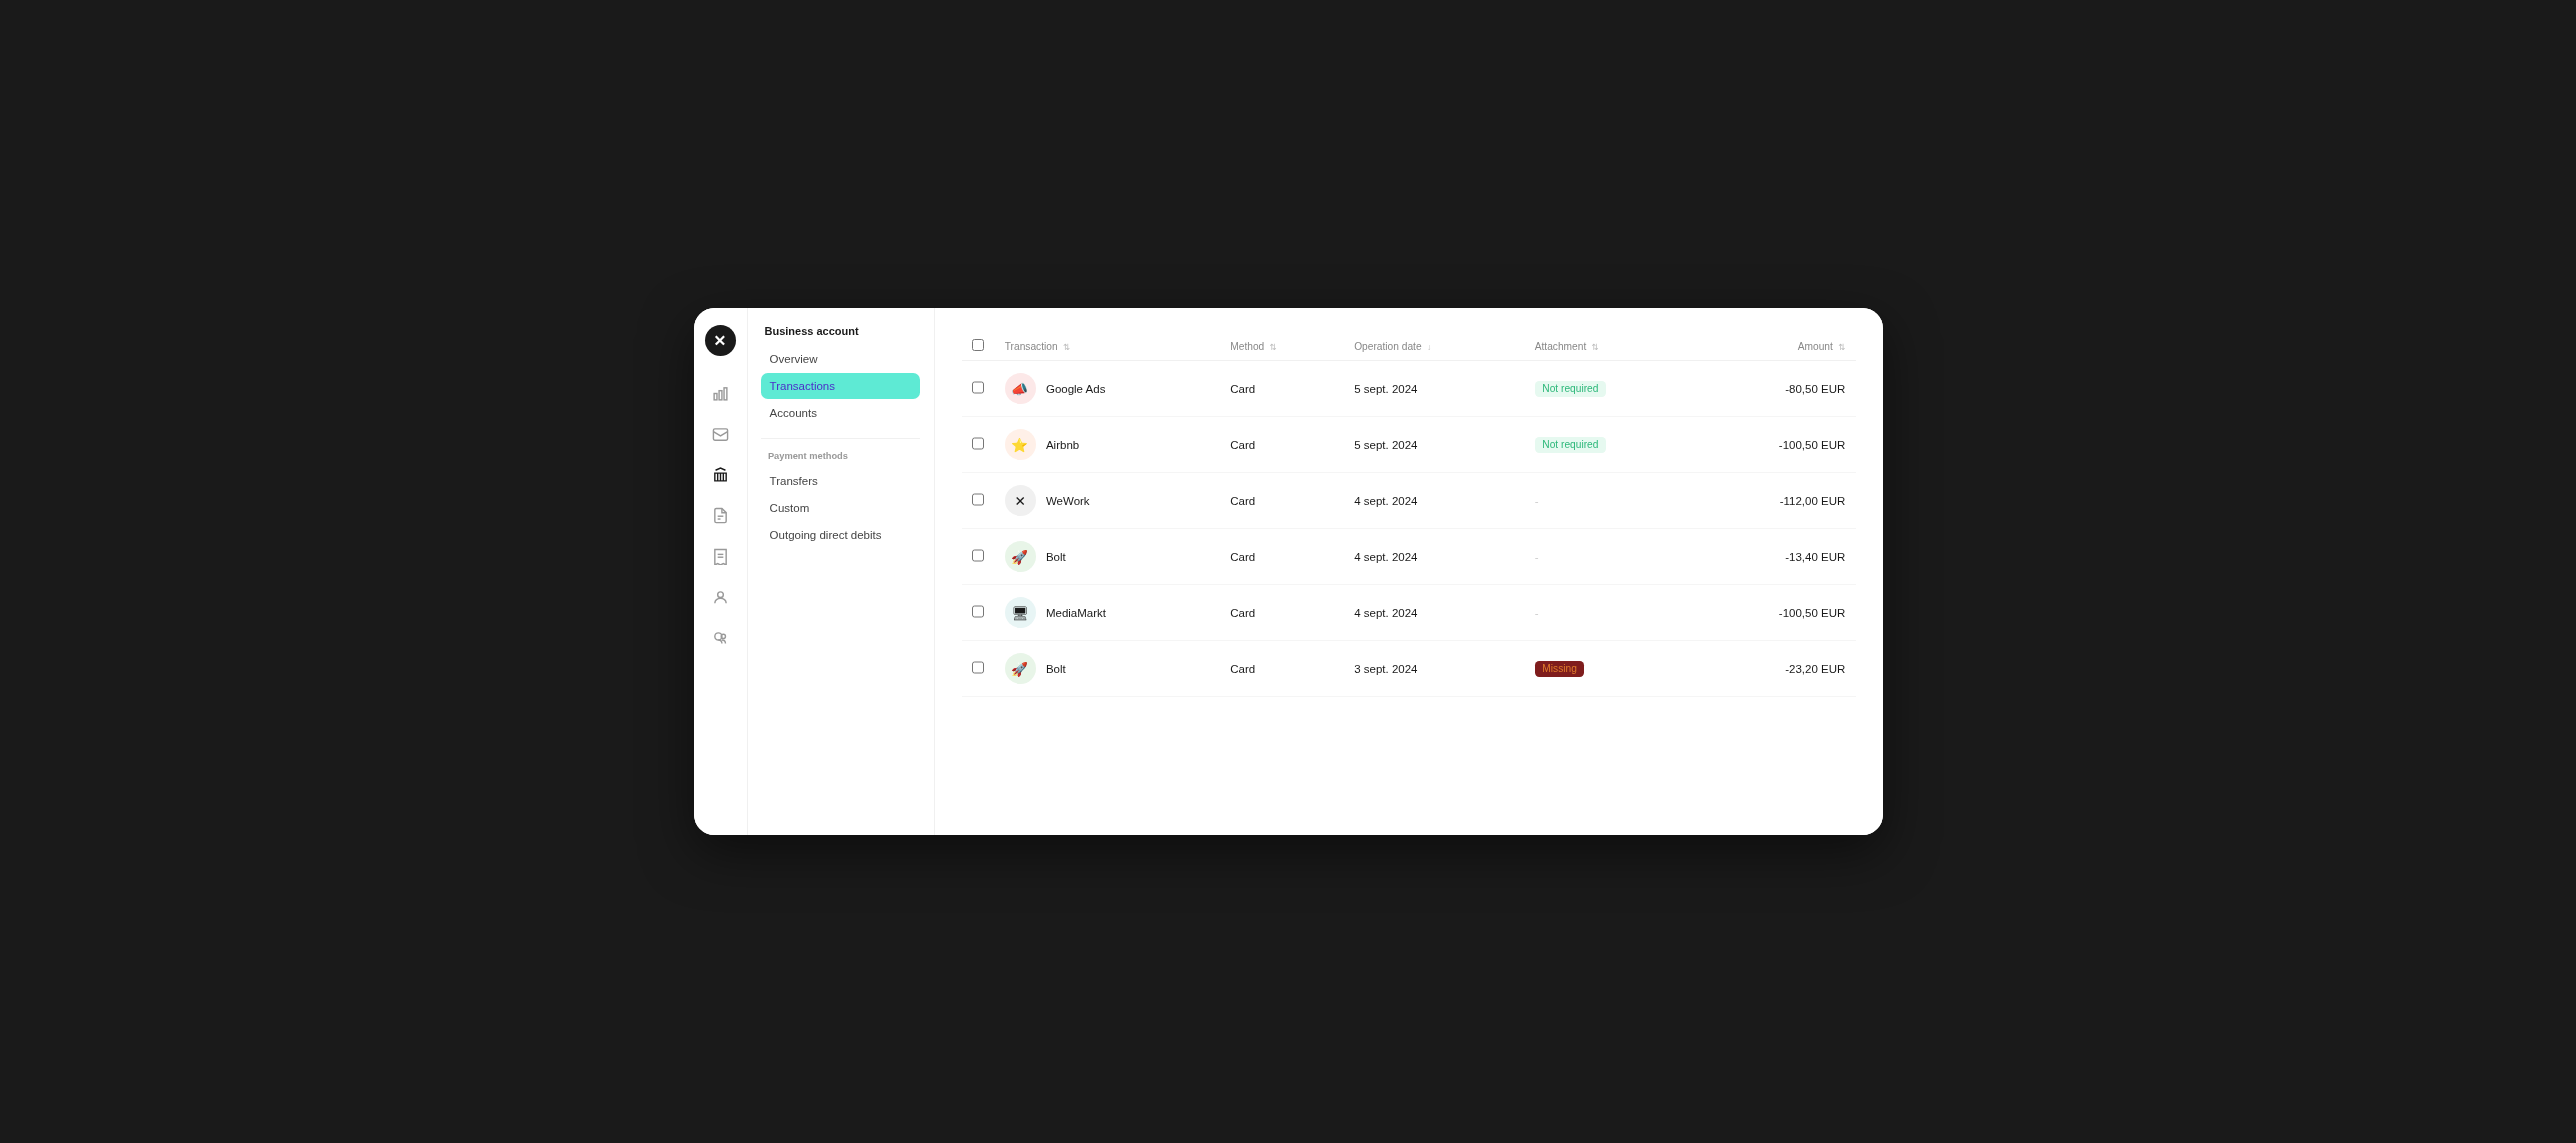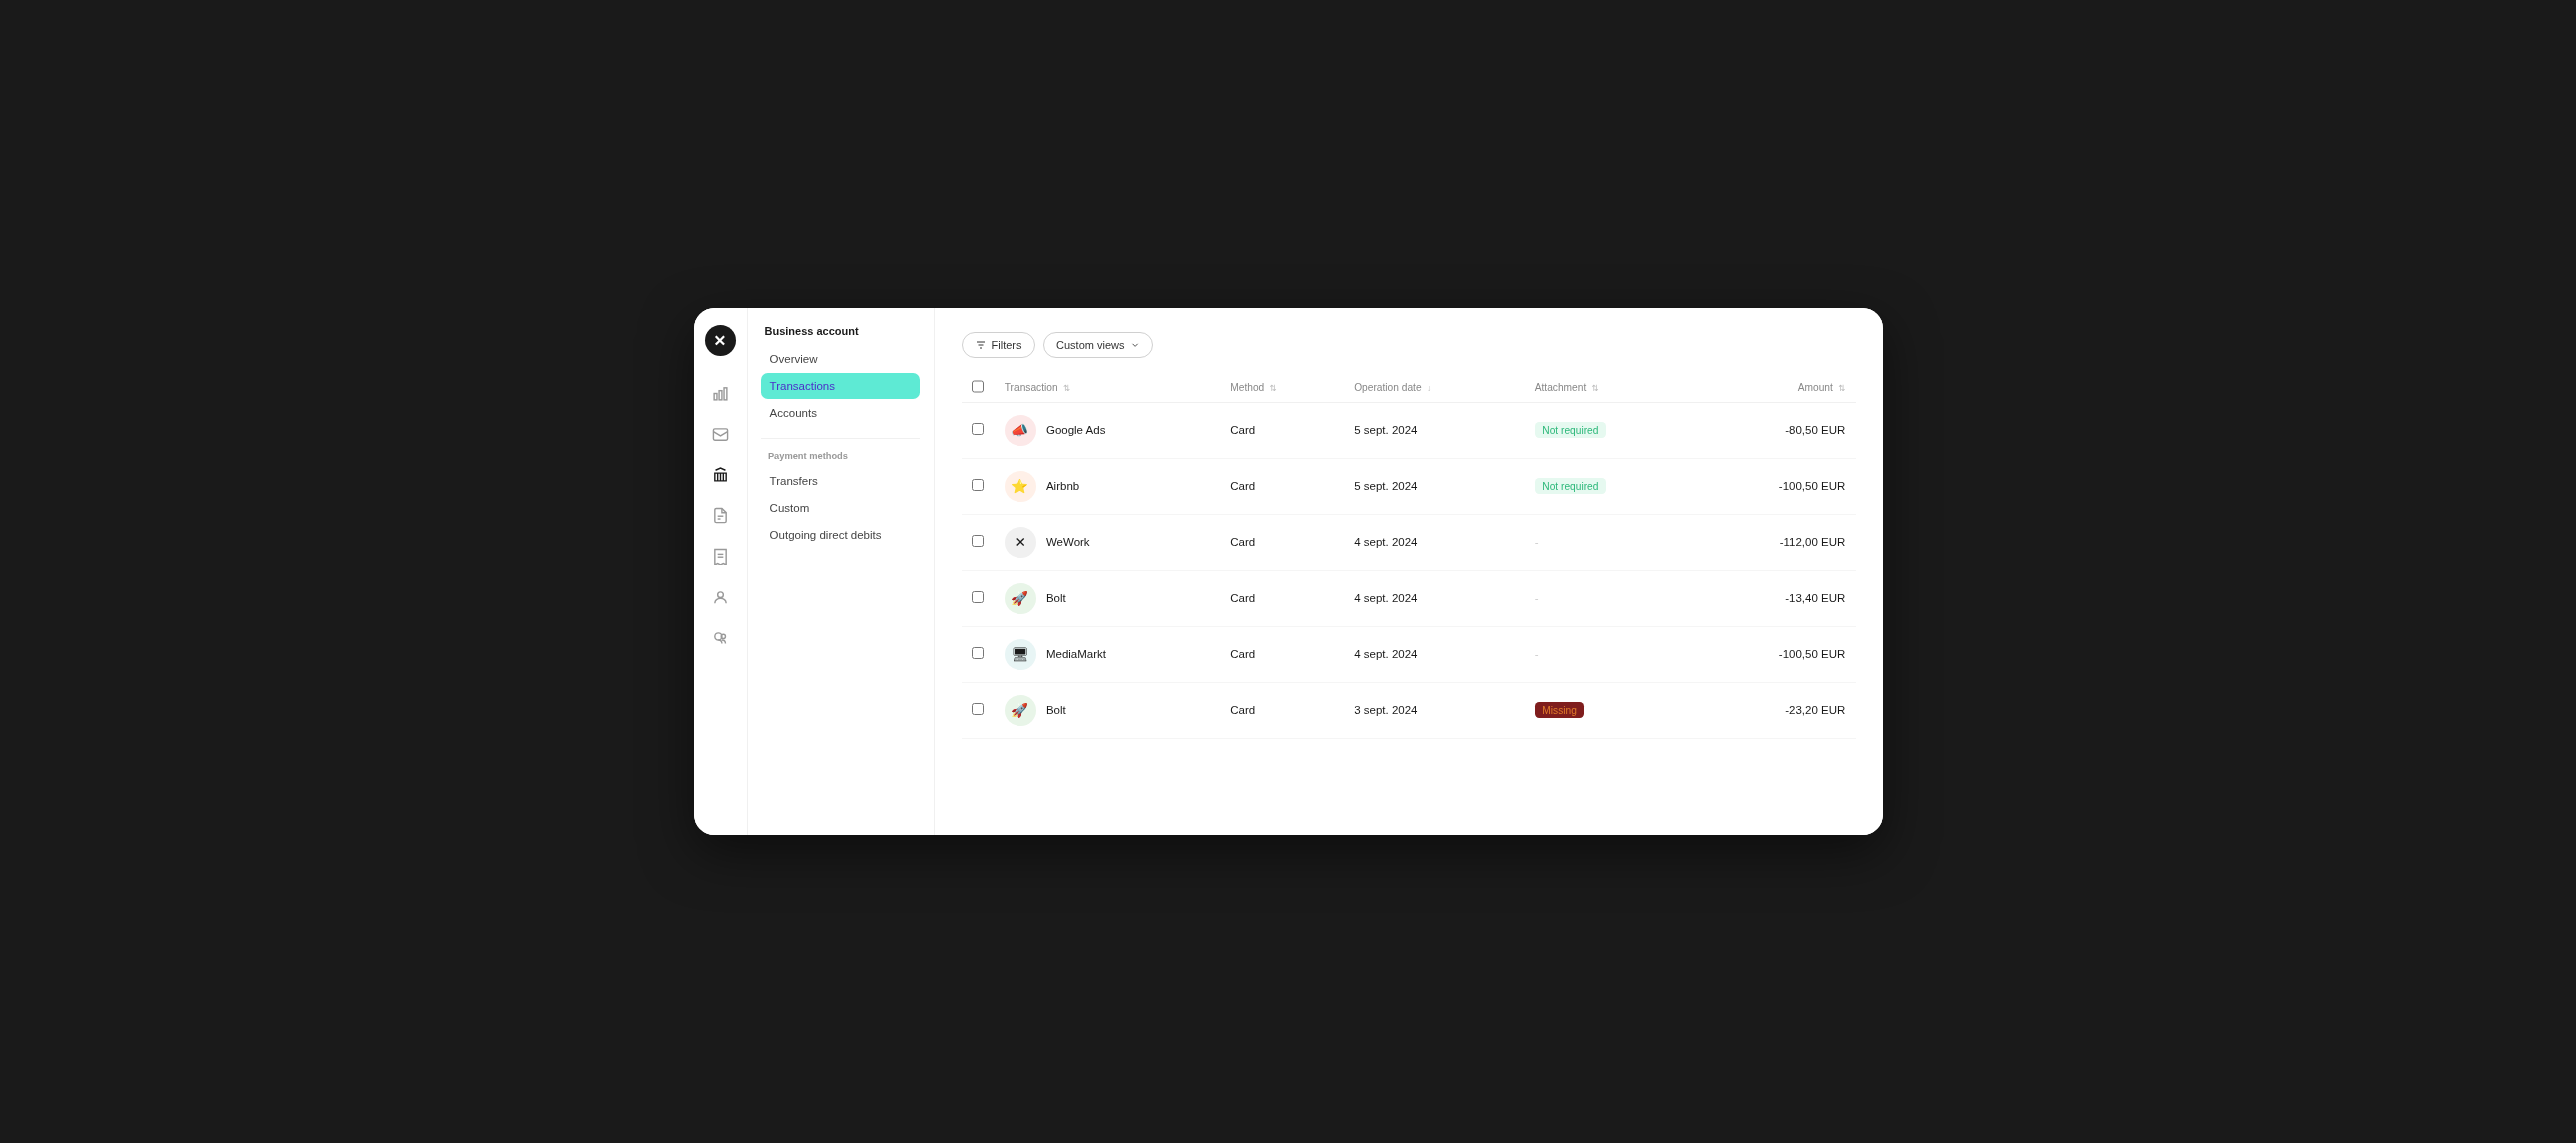--- a/index.html
+++ b/index.html
@@ -375,36 +375,20 @@
     </div>
     <div class="sidebar-item">
       <span>Outgoing direct debits</span>
     </div>
   </div>
 
   <div class="main">
 
 
 
-    <div class="filter-row">
-      <button class="filter-btn">
-        <svg width="12" height="12" viewBox="0 0 24 24" fill="none" stroke="currentColor" stroke-width="2">
-            <line x1="4" y1="6" x2="20" y2="6"></line>
-            <line x1="7" y1="12" x2="17" y2="12"></line>
-            <line x1="10" y1="18" x2="14" y2="18"></line>
-          </svg>
-        <span>Filters</span>
-      </button>
-      <button class="filter-btn">
-        <span>Custom views</span>
-        <svg width="10.2" height="10.2" viewBox="0 0 24 24" fill="none" stroke="currentColor" stroke-width="2">
-            <polyline points="6 9 12 15 18 9"></polyline>
-          </svg>
-      </button>
-    </div>
 
     <table class="transactions-table">
       <thead>
         <tr>
           <th class="check-col">
             <input type="checkbox" style="">
           </th>
           <th>
             <span>Transaction</span>
             <span class="sort-icon">⇅</span>

